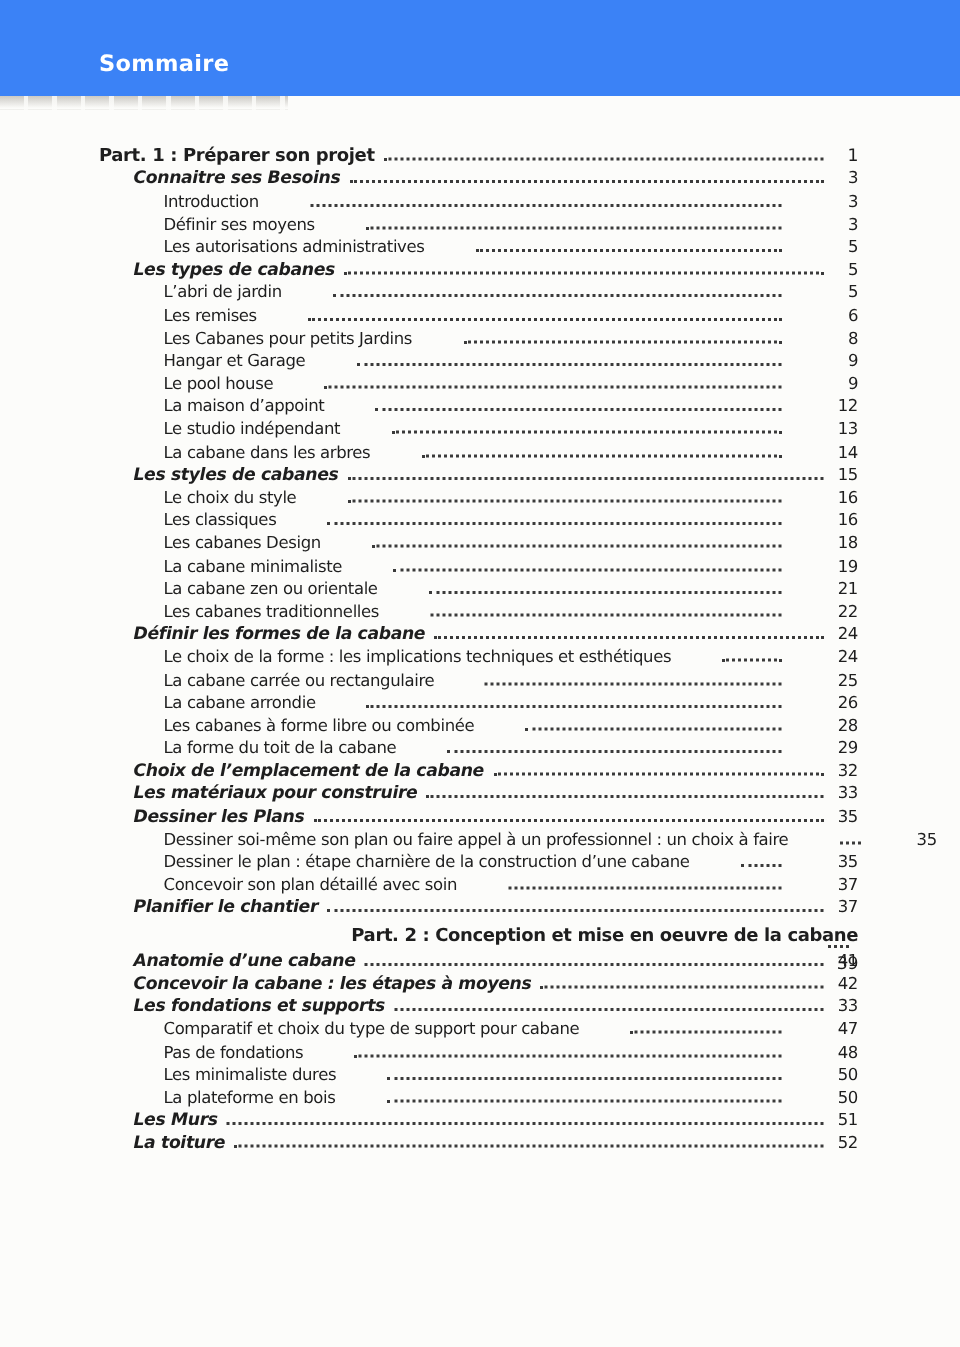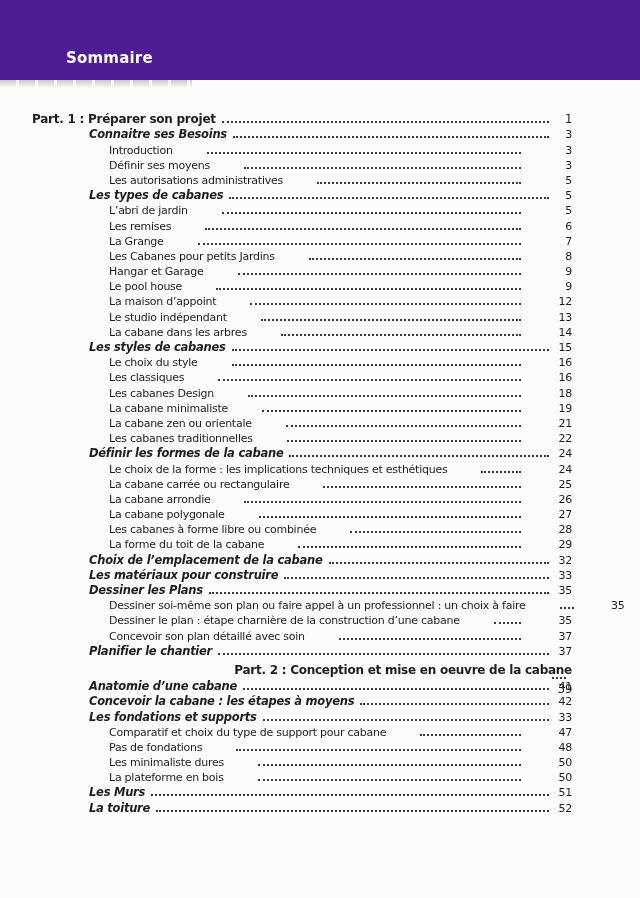--- a/index.html
+++ b/index.html
@@ -7,22 +7,22 @@
   body {
     width: 640px;
     height: 898px;
     background: #fcfcfa;
     font-family: "DejaVu Sans", sans-serif;
     color: #1e1e1e;
     overflow: hidden;
     position: relative;
   }
   .page-header {
-    height: 80px;
-    background: #4c1d95;
+    height: 64px;
+    background: #3b82f6;
     display: flex;
     align-items: flex-end;
     padding: 0 0 13px 66px;
   }
   .page-header .title {
     color: #ffffff;
     font-size: 15px;
     font-weight: bold;
     letter-spacing: 0.2px;
   }
@@ -51,21 +51,21 @@
     margin: 0 6px 3px 6px;
   }
   .row .pagenum {
     flex: 0 0 auto;
     min-width: 17px;
     text-align: right;
     font-size: 11px;
     font-weight: normal;
     font-style: normal;
   }
-  .lvl-part { padding-left: 32px; font-size: 12px; font-weight: bold; }
+  .lvl-part { padding-left: 66px; font-size: 12px; font-weight: bold; }
   .lvl-part .pagenum { font-size: 11.5px; }
   .lvl-section { padding-left: 89px; font-size: 11.5px; font-weight: bold; font-style: italic; }
   .lvl-sub { padding-left: 109px; font-size: 11px; gap: 28px; }
   .gap-before { margin-top: 5px; flex-direction: column; }
 </style>
 </head>
 <body>
 
 <header class="page-header">
   <span class="title">Sommaire</span>
@@ -107,25 +107,20 @@
     <span class="label">L’abri de jardin</span>
     <span class="dots"></span>
     <span class="pagenum">5</span>
   </div>
     <div class="row lvl-sub">
     <span class="label">Les remises</span>
     <span class="dots"></span>
     <span class="pagenum">6</span>
   </div>
     <div class="row lvl-sub">
-    <span class="label">La Grange</span>
-    <span class="dots"></span>
-    <span class="pagenum">7</span>
-  </div>
-    <div class="row lvl-sub">
     <span class="label">Les Cabanes pour petits Jardins</span>
     <span class="dots"></span>
     <span class="pagenum">8</span>
   </div>
     <div class="row lvl-sub">
     <span class="label">Hangar et Garage</span>
     <span class="dots"></span>
     <span class="pagenum">9</span>
   </div>
     <div class="row lvl-sub">
@@ -195,25 +190,20 @@
   </div>
     <div class="row lvl-sub">
     <span class="label">La cabane carrée ou rectangulaire</span>
     <span class="dots"></span>
     <span class="pagenum">25</span>
   </div>
     <div class="row lvl-sub">
     <span class="label">La cabane arrondie</span>
     <span class="dots"></span>
     <span class="pagenum">26</span>
-  </div>
-    <div class="row lvl-sub">
-    <span class="label">La cabane polygonale</span>
-    <span class="dots"></span>
-    <span class="pagenum">27</span>
   </div>
     <div class="row lvl-sub">
     <span class="label">Les cabanes à forme libre ou combinée</span>
     <span class="dots"></span>
     <span class="pagenum">28</span>
   </div>
     <div class="row lvl-sub">
     <span class="label">La forme du toit de la cabane</span>
     <span class="dots"></span>
     <span class="pagenum">29</span>

